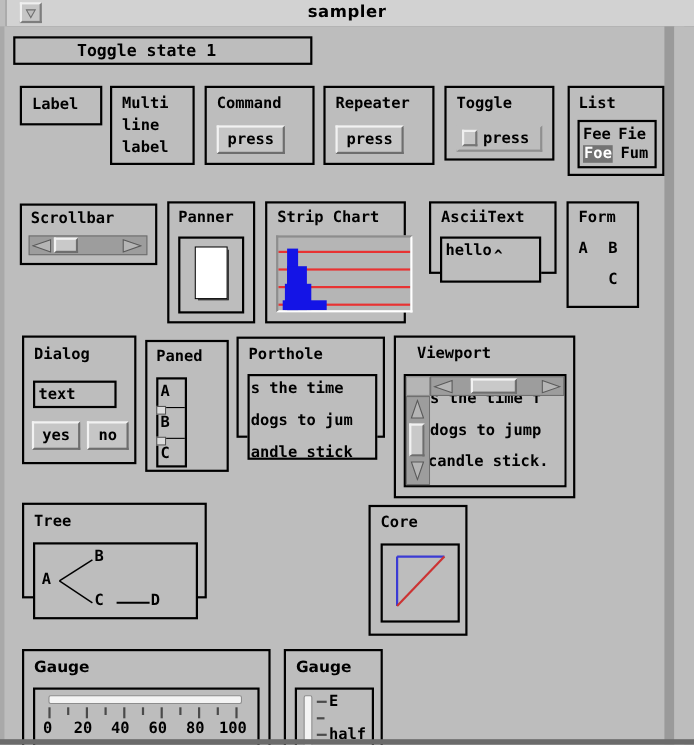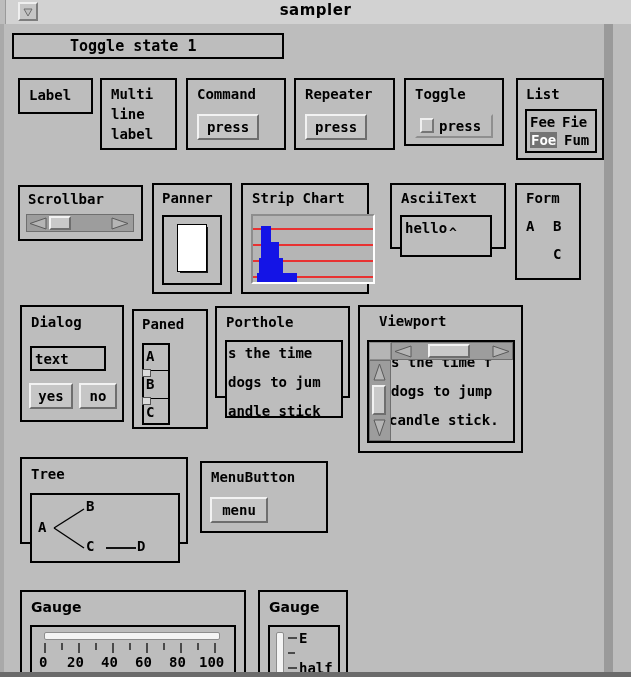--- a/index.html
+++ b/index.html
@@ -348,25 +348,31 @@
         <line x1="22" y1="33" x2="52" y2="53" stroke="#000" stroke-width="1.4"></line>
         <line x1="74" y1="53" x2="104" y2="53" stroke="#000" stroke-width="1.8"></line>
       </svg>
       <div class="lbl" style="left:6px; top:25px;">A</div>
       <div class="lbl" style="left:54px; top:4px;">B</div>
       <div class="lbl" style="left:54px; top:44px;">C</div>
       <div class="lbl" style="left:105px; top:44px;">D</div>
     </div>
   </div>
 
-  <div class="box" style="left:200px; top:461px; width:128px; height:72px;">
-    <div class="lbl" style="left:9px; top:7px;">MenuButton</div>
-    <div class="cmdbtn" style="left:8px; top:34px; width:58px; height:26px;">menu</div>
-  </div>
-
+
+  <div class="box" style="left:335px; top:459px; width:90px; height:119px;">
+    <div class="lbl" style="left:9px; top:7px;">Core</div>
+    <div class="sunken" style="left:9px; top:33px; width:72px; height:72px; border-width:2px; background:#bdbdbd;">
+      <svg width="68" height="68" viewBox="0 0 68 68">
+        <line x1="13" y1="10" x2="13" y2="55" stroke="#3b3bd4" stroke-width="2"></line>
+        <line x1="13" y1="10" x2="56" y2="10" stroke="#3b3bd4" stroke-width="2"></line>
+        <line x1="13" y1="55" x2="56" y2="10" stroke="#cc3333" stroke-width="2"></line>
+      </svg>
+    </div>
+  </div>
 
   <div class="box" style="left:20px; top:590px; width:226px; height:92px;">
     <div class="lbl" style="left:9px; top:8px; font-family:'DejaVu Sans','Liberation Sans',sans-serif;">Gauge</div>
     <div class="sunken" style="left:8px; top:33px; width:206px; height:54px; border-width:2px; background:#bdbdbd;">
       <div class="gauge-bar" style="left:12px; top:5px; width:176px; height:8px;"></div>
       <div class="tick" style="left:12px;  top:16px; height:10px;"></div>
       <div class="tick" style="left:29px;  top:16px; height:7px;"></div>
       <div class="tick" style="left:46px;  top:16px; height:10px;"></div>
       <div class="tick" style="left:63px;  top:16px; height:7px;"></div>
       <div class="tick" style="left:80px;  top:16px; height:10px;"></div>

